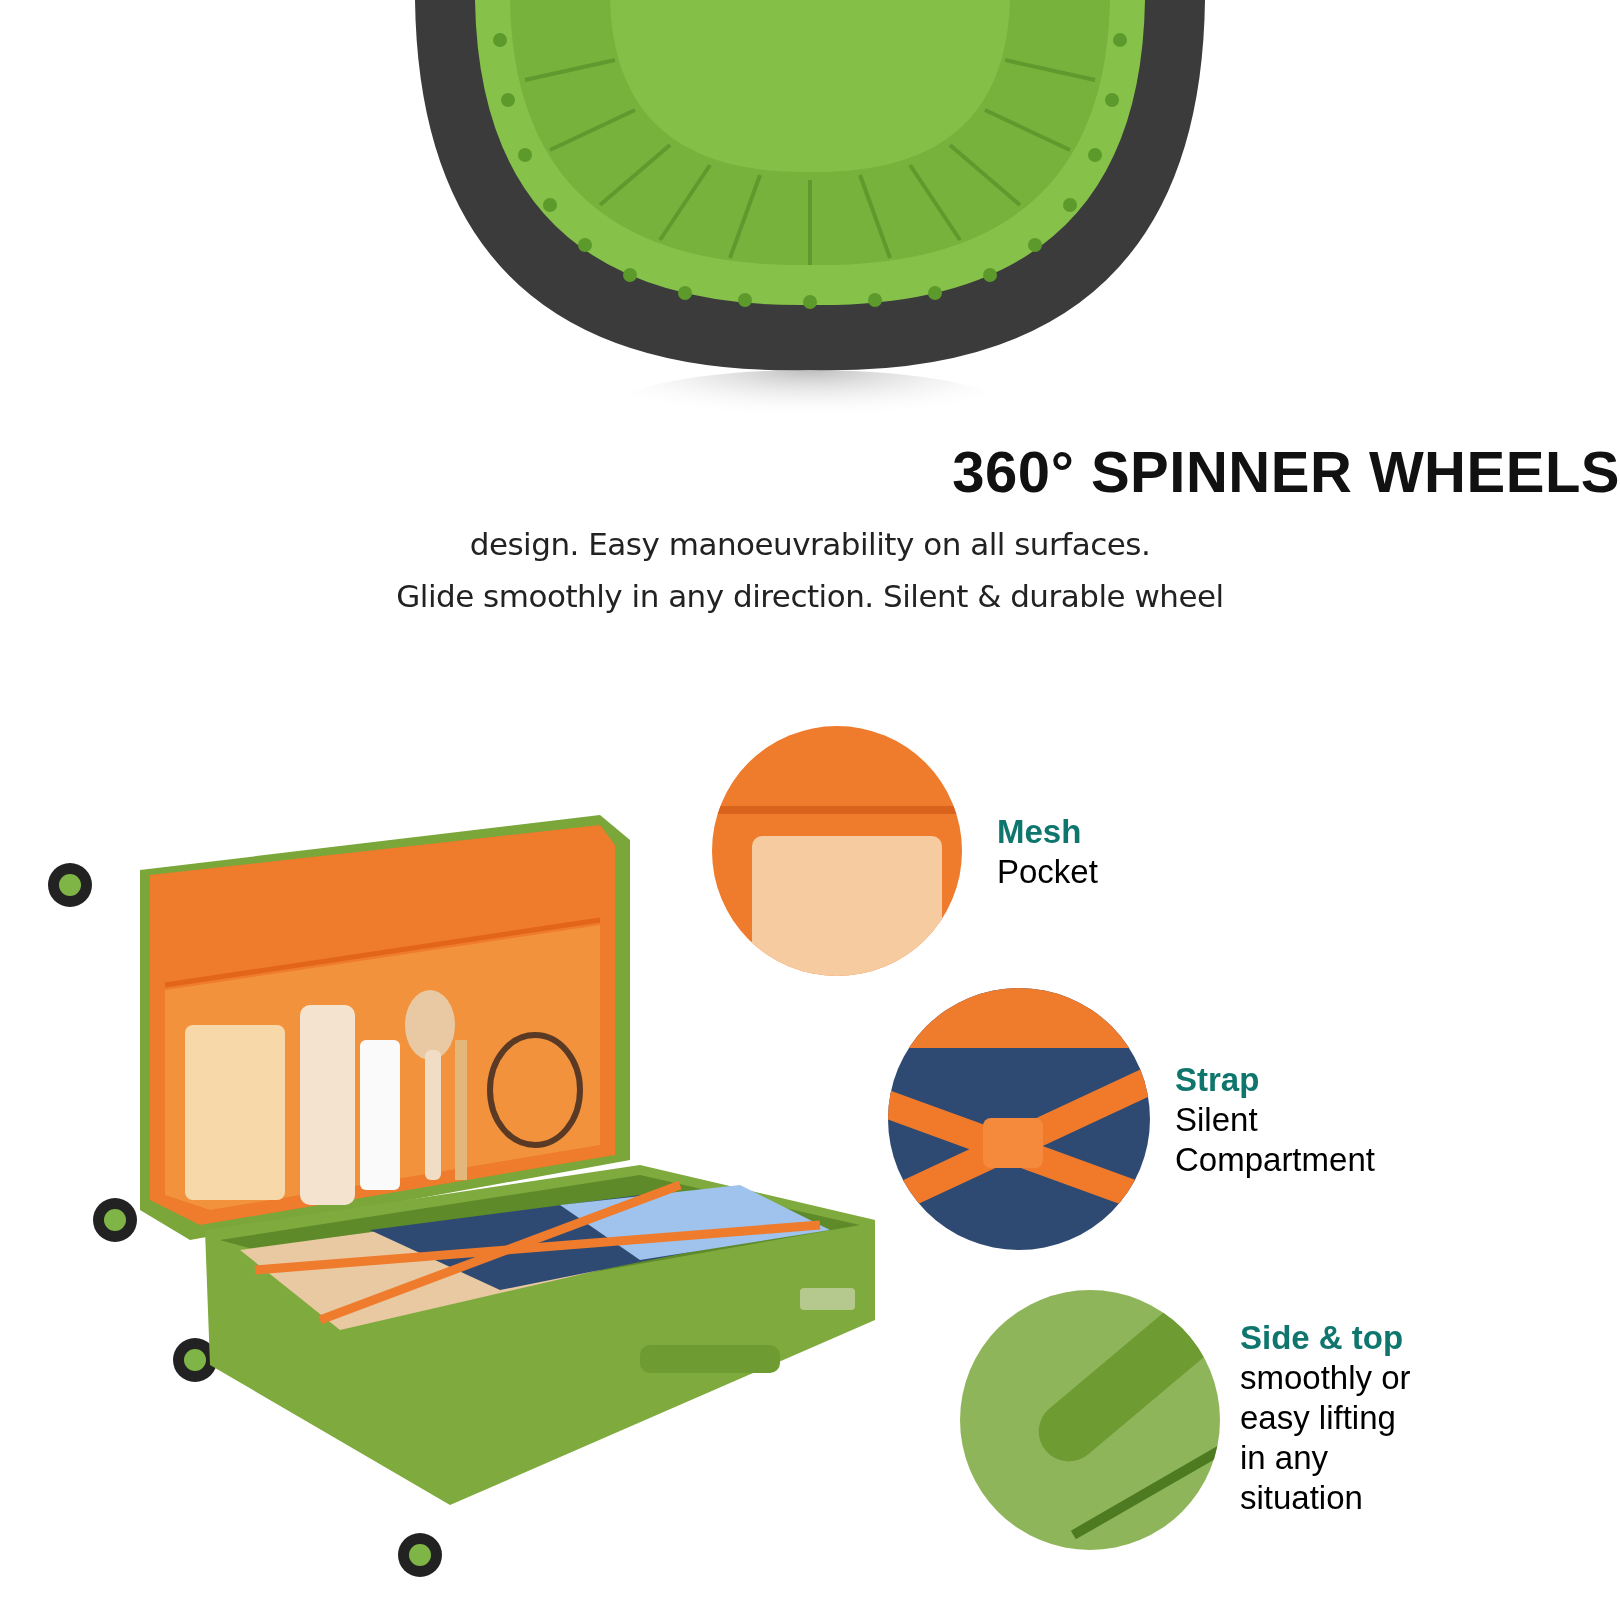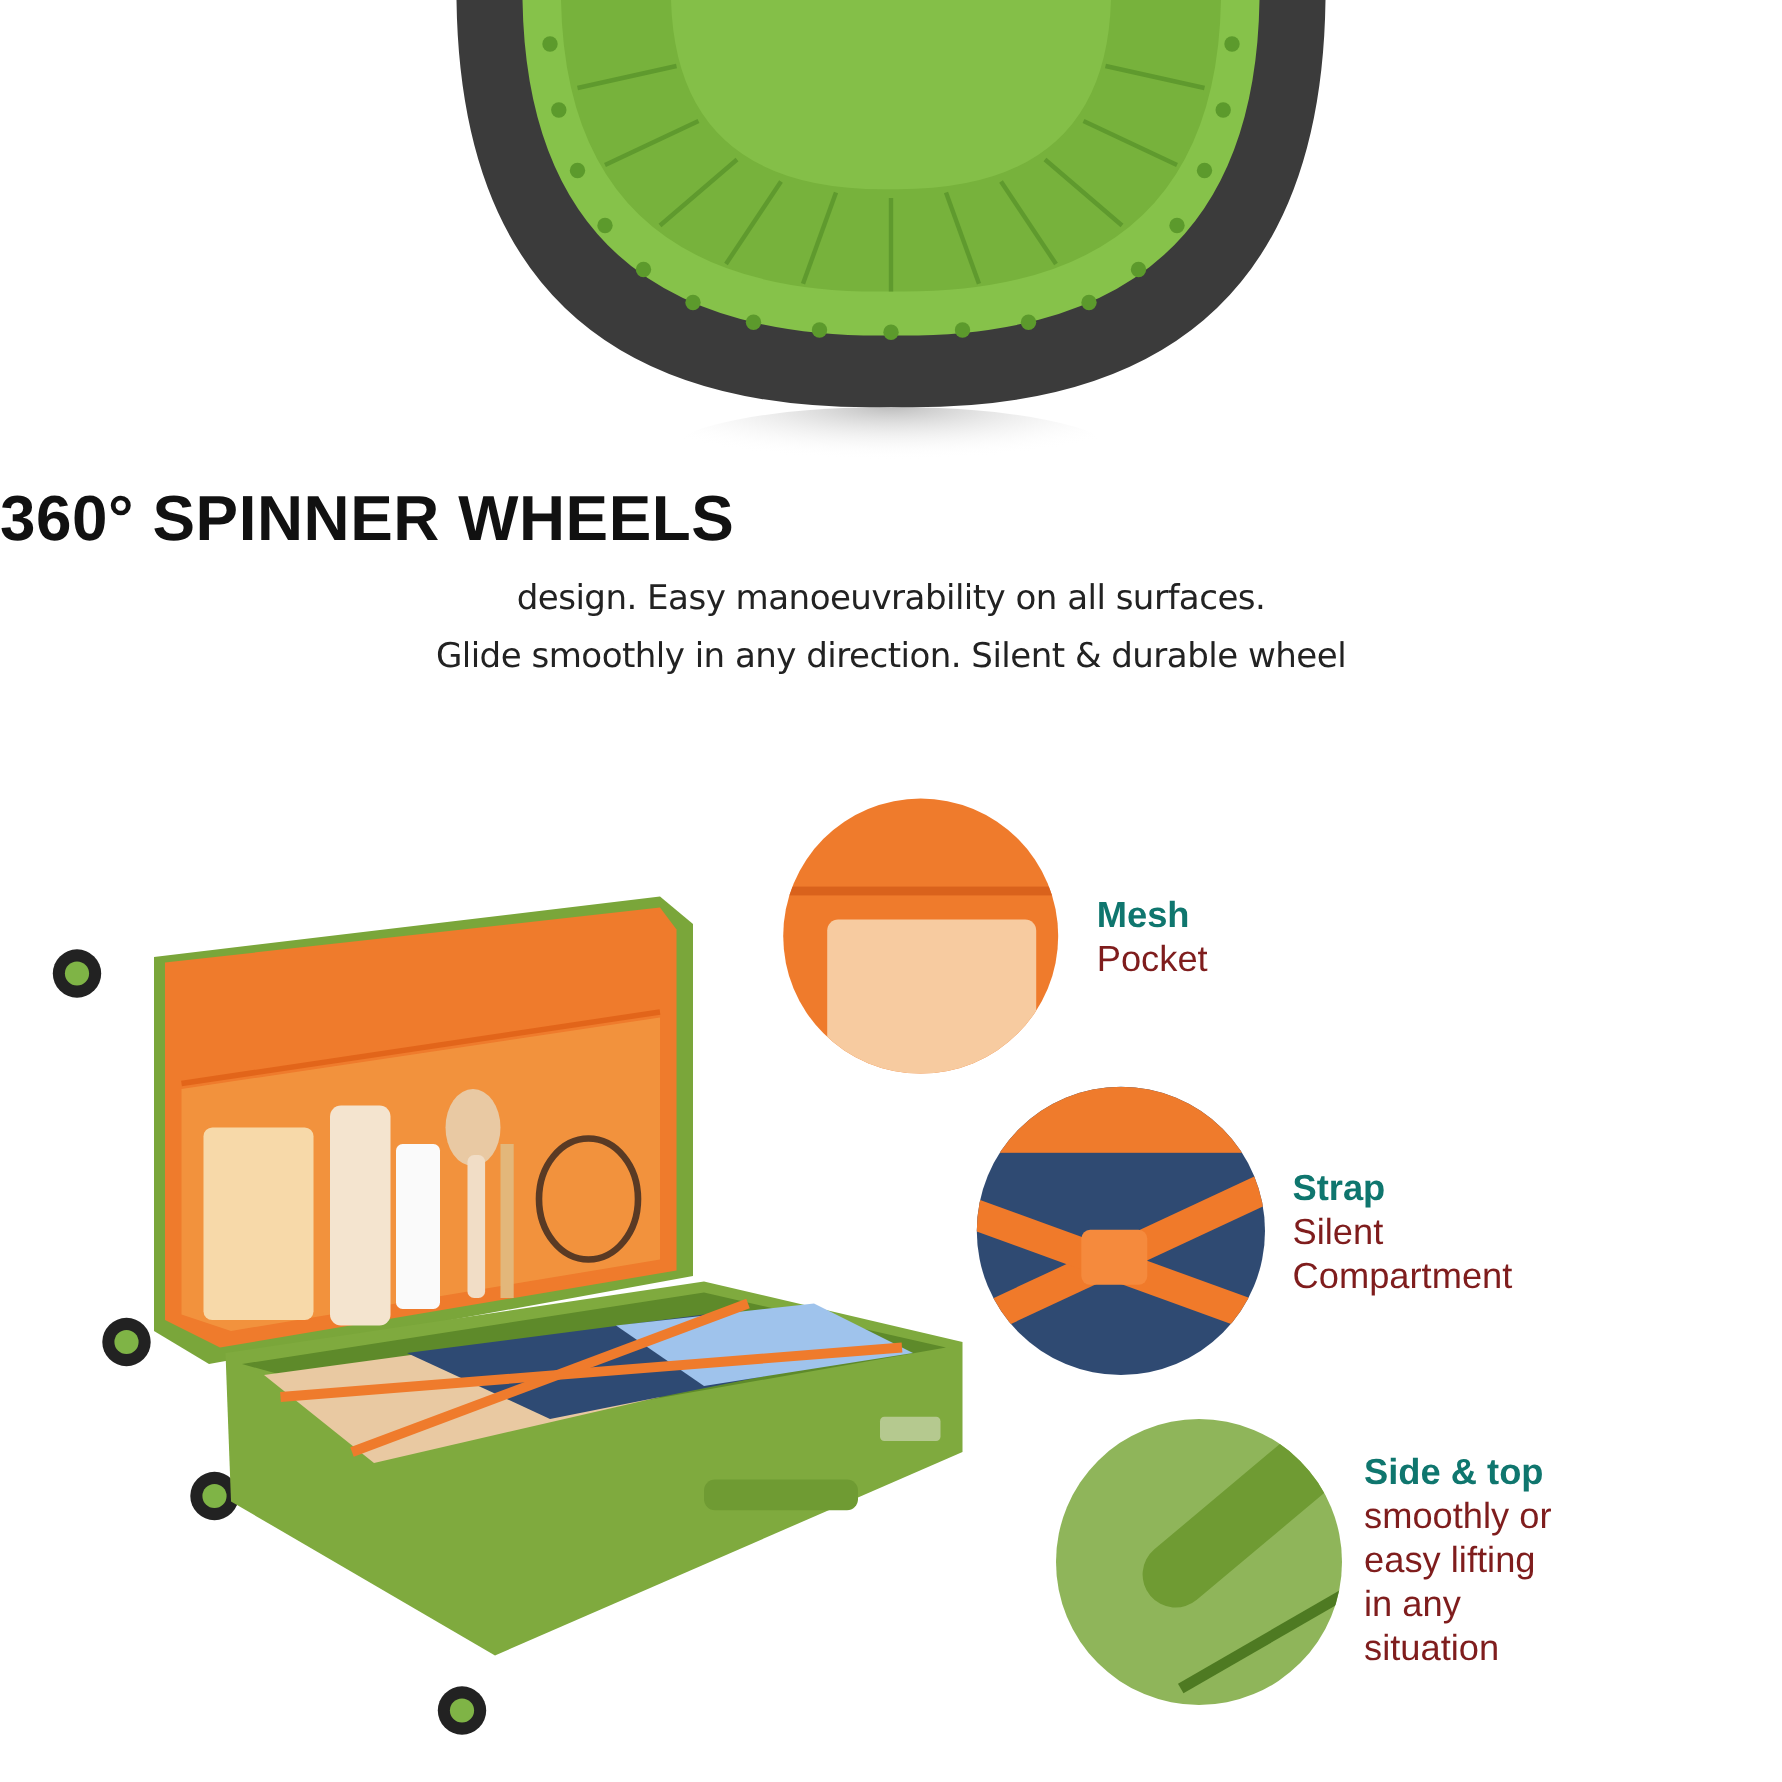--- a/index.html
+++ b/index.html
@@ -1,21 +1,21 @@
 <!DOCTYPE html>
 <html><head>
 <meta charset="utf-8">
 <style>
   html, body { margin:0; padding:0; background:#ffffff; }
   body { width:1620px; height:1620px; position:relative; overflow:hidden; font-family:"Liberation Sans", sans-serif; }
   .abs { position:absolute; }
-  .title { left:0; width:1620px; top:438px; text-align:left; font-size:58px; font-weight:bold; color:#111; letter-spacing:0.5px; font-family:"Liberation Sans", sans-serif; }
+  .title { left:0; width:1620px; top:438px; text-align:right; font-size:58px; font-weight:bold; color:#111; letter-spacing:0.5px; font-family:"Liberation Sans", sans-serif; }
   .subtitle { left:300px; width:1020px; top:518px; text-align:center; font-size:31px; line-height:52px; color:#222; font-family:"DejaVu Sans", sans-serif; font-weight:normal; letter-spacing:-0.5px; }
   .feat-title { font-weight:bold; font-size:33px; color:#0f766e; line-height:40px; font-family:"Liberation Sans", sans-serif; }
-  .feat-desc { font-size:33px; color:#7f1d1d; line-height:40px; font-family:"Liberation Sans", sans-serif; }
+  .feat-desc { font-size:33px; color:#000000; line-height:40px; font-family:"Liberation Sans", sans-serif; }
   .circle { border-radius:50%; overflow:hidden; }
 </style>
 </head>
 <body>
 
 <svg class="abs" style="left:400px;top:0;" width="820" height="440" viewBox="0 0 820 440">
   <defs>
     <radialGradient id="refl" cx="50%" cy="0%" r="60%">
       <stop offset="0%" stop-color="#bdbdbd"></stop>
       <stop offset="100%" stop-color="#ffffff" stop-opacity="0"></stop>

